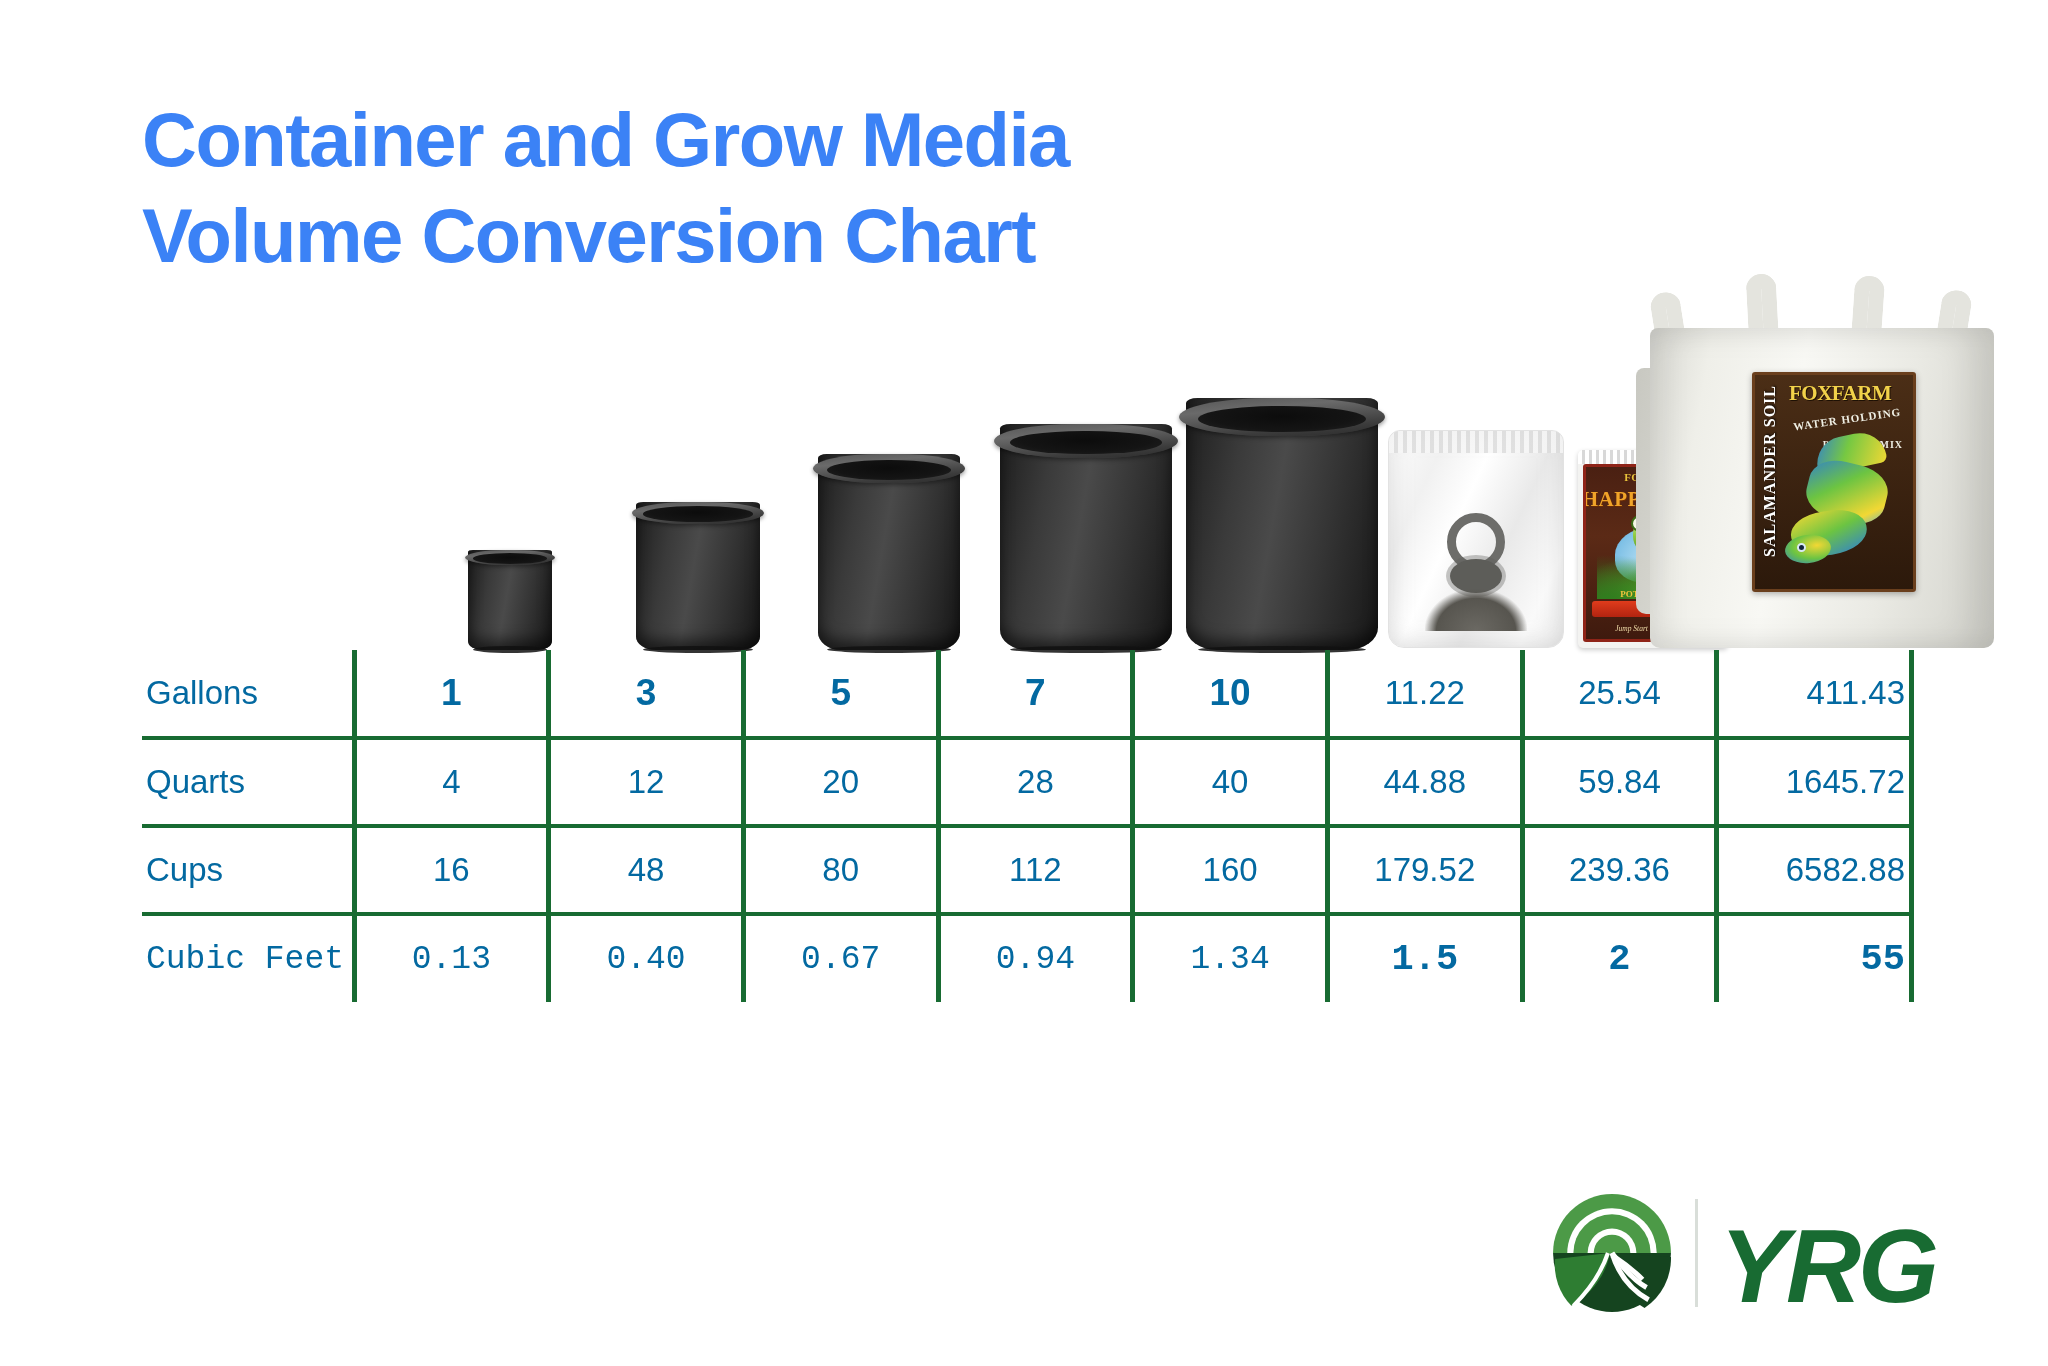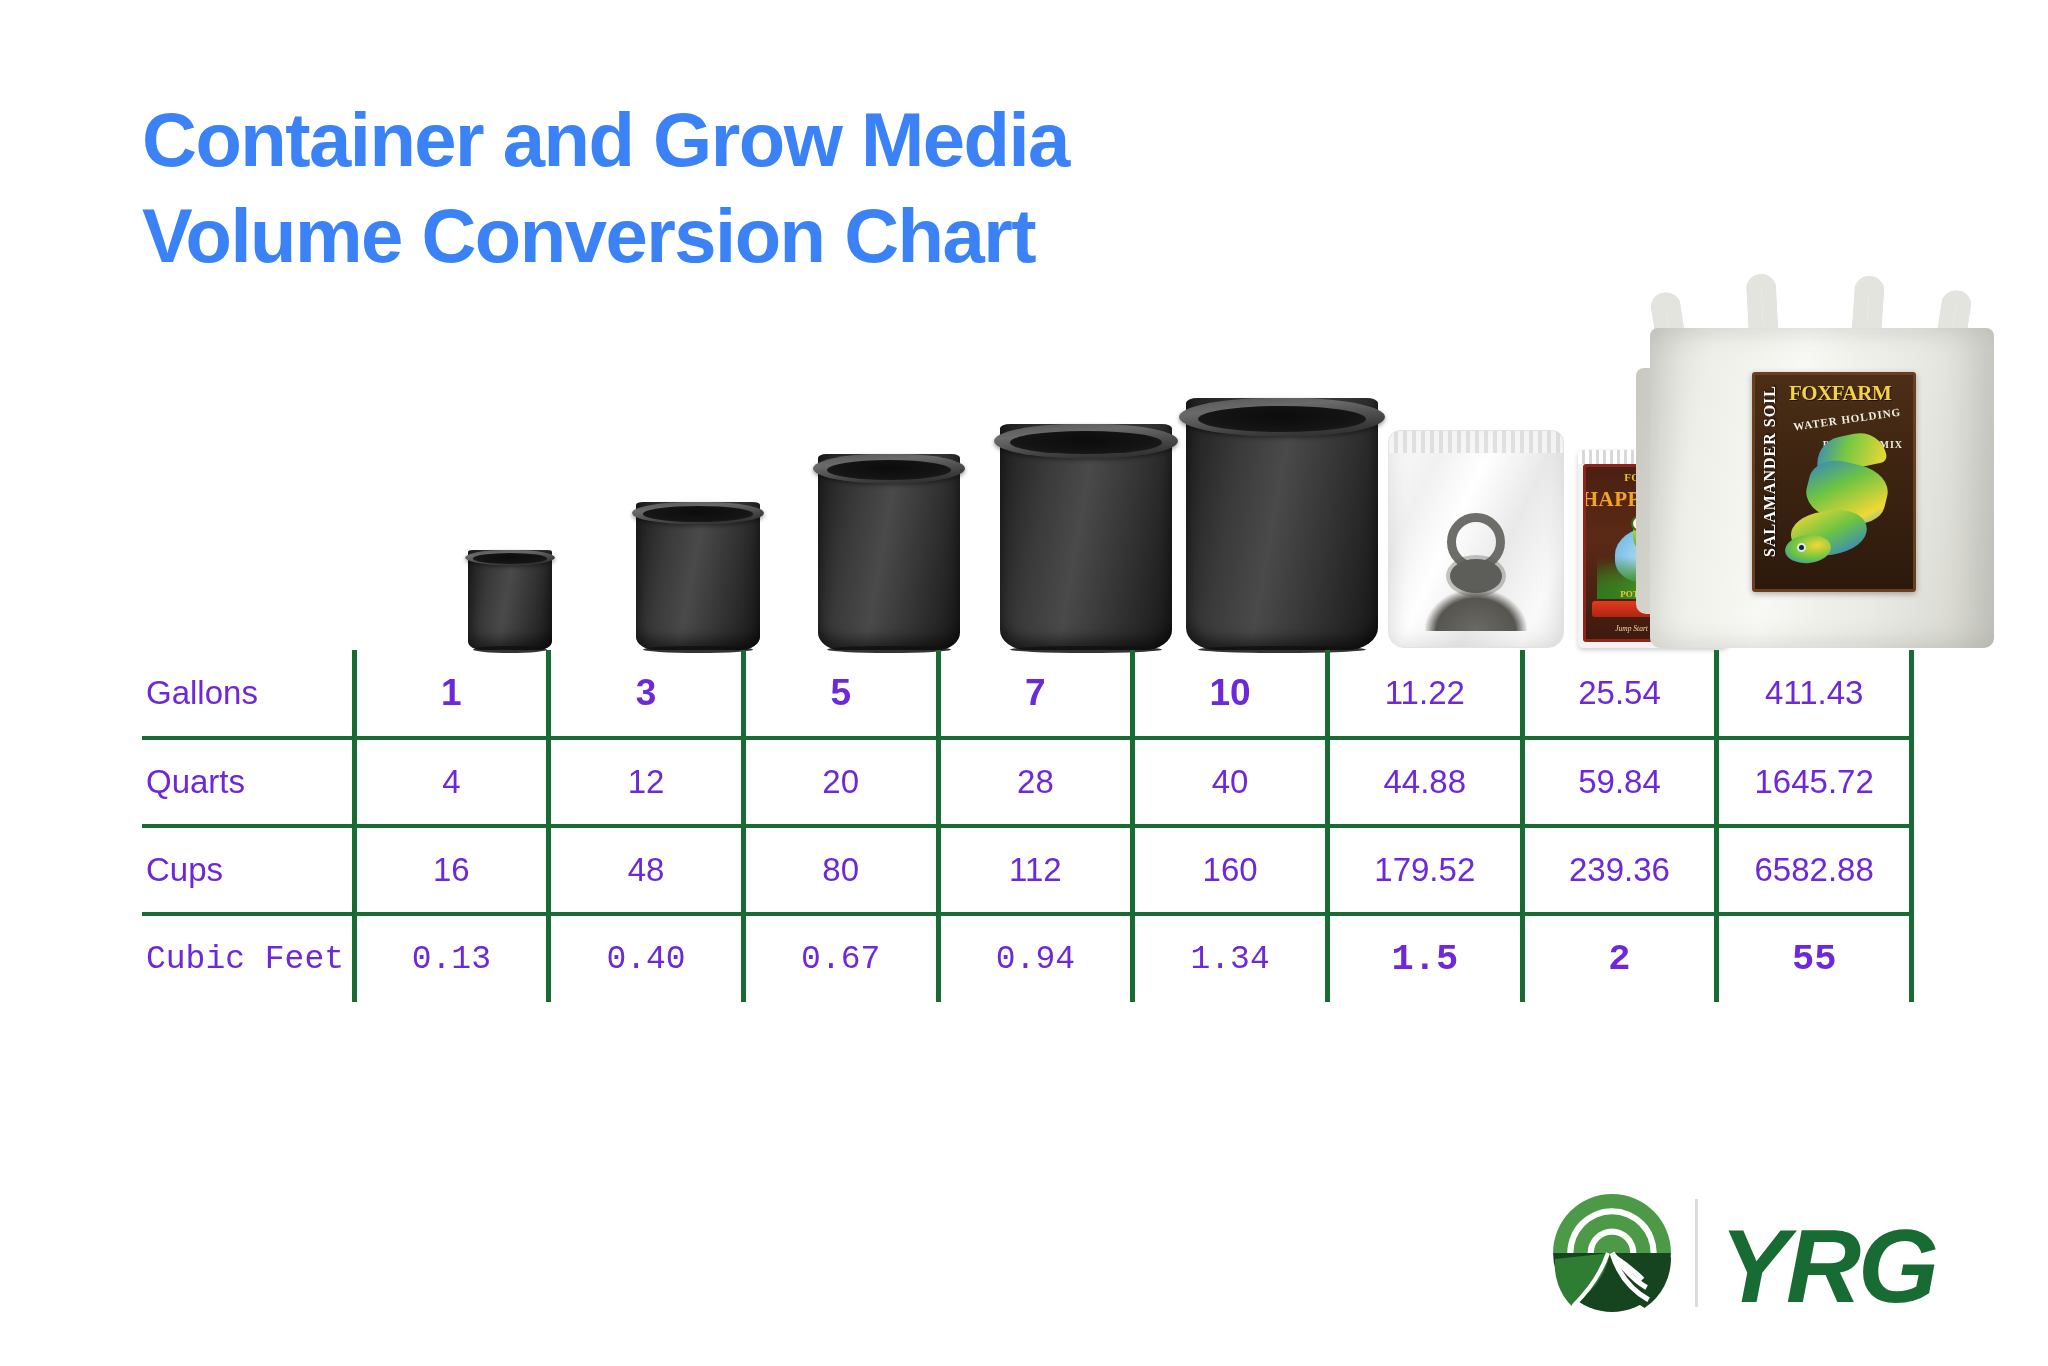--- a/index.html
+++ b/index.html
@@ -326,36 +326,36 @@
   table.conv {
     width: 100%;
     border-collapse: collapse;
     table-layout: fixed;
   }
   table.conv col.label-col { width: 212px; }
   table.conv td {
     height: 88px;
     text-align: center;
     vertical-align: middle;
-    color: #6d28d9;
+    color: #0369a1;
     font-size: 33px;
     font-weight: normal;
     border-top: 4px solid #186B32;
     border-left: 5px solid #186B32;
     padding: 0 4px;
     white-space: nowrap;
   }
   table.conv tr:first-child td { border-top: none; }
   table.conv td.rowlabel {
     text-align: left;
     padding-left: 4px;
     font-size: 33px;
     border-left: none;
   }
-  table.conv td.last-cell { border-right: 5px solid #186B32; }
+  table.conv td.last-cell { border-right: 5px solid #186B32; text-align: right; }
   table.conv td.bold { font-weight: bold; font-size: 37px; }
   table.conv tr:last-child td { border-bottom: none; font-family: Liberation Mono, monospace; }
 
   
   .logo {
     position: absolute;
     right: 112px;
     bottom: 48px;
     display: flex;
     align-items: center;

